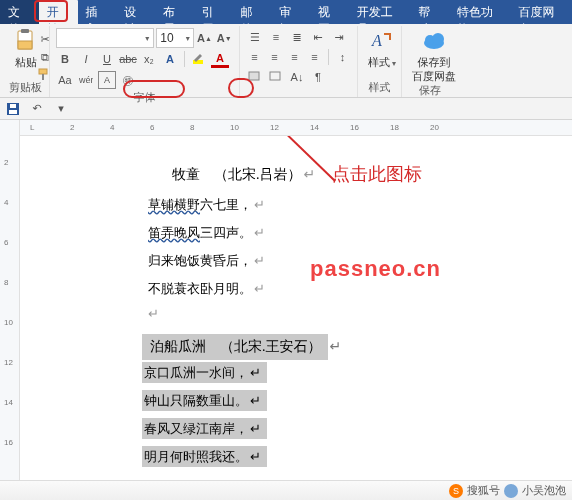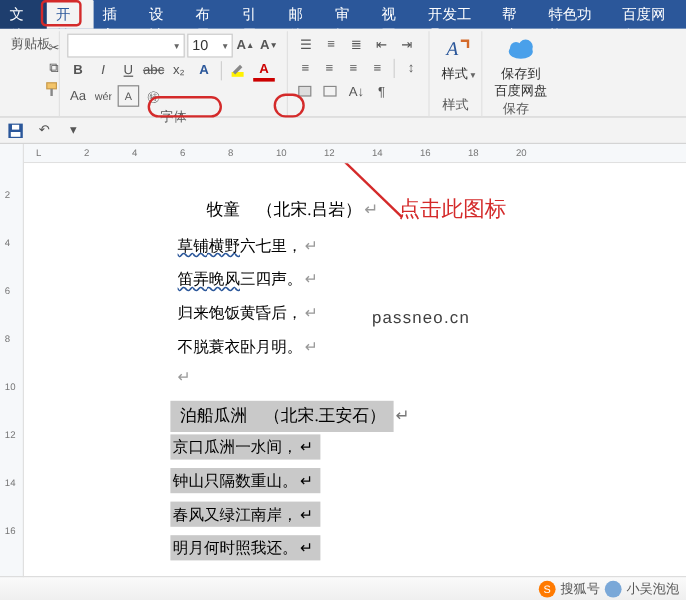--- a/index.html
+++ b/index.html
@@ -110,21 +110,21 @@
   }
   .hruler .hmark{position:absolute;top:3px;font-size:8px;color:#777;}
   .doc{
     position:absolute;left:0;top:16px;right:0;bottom:0;
     background:#fff;overflow:hidden;
   }
   .ln{position:absolute;font-family:"SimSun","宋体",serif;color:#000;}
   .ln .tail{color:#999;margin-left:2px;}
   .ln .wavy{text-decoration: underline wavy #2b579a; text-align: right;}
   .sel{background:#c9c9c9;}
-  .watermark{position:absolute;color:#404040;font-size:14px;letter-spacing:1px;}
+  .watermark{position:absolute;color:#ef4444;font-size:22px;letter-spacing:1px;font-weight:bold;}
   .annot{position:absolute;color:#d42a2a;font-size:18px;font-weight:500;margin-left:12px;}
   .arrow{position:absolute;pointer-events:none;}
   .footer{
     position:absolute;left:0;right:0;bottom:0;height:20px;
     background:linear-gradient(#fafafa,#efefef);
     border-top:1px solid #ddd;
     display:flex;align-items:center;justify-content:flex-end;
     font-size:11px;color:#555;padding:0 6px;gap:4px;
   }
   svg{display:block}
@@ -145,20 +145,30 @@
   <div class="tab">开发工具</div>
   <div class="tab">帮助</div>
   <div class="tab">特色功能</div>
   <div class="tab">百度网盘</div>
   <div class="spacer"></div>
 </div>
 
 <div class="ribbon">
 
   <div class="group" style="width:48px">
+    <div class="big">
+      <div class="bicon">
+        <svg width="22" height="24" viewBox="0 0 22 24">
+          <rect x="3" y="2" width="14" height="18" rx="1" fill="#fff" stroke="#c79a4a"></rect>
+          <rect x="6" y="0" width="8" height="4" rx="1" fill="#7a7a7a"></rect>
+          <rect x="3" y="12" width="14" height="8" fill="#f3c469" stroke="#c79a4a"></rect>
+        </svg>
+      </div>
+      <div class="btxt">粘贴</div>
+    </div>
     <div style="position:absolute;left:34px;top:4px" class="icnbtn">✂</div>
     <div style="position:absolute;left:34px;top:22px" class="icnbtn">⧉</div>
     <div style="position:absolute;left:34px;top:40px" class="icnbtn">
       <svg width="14" height="14" viewBox="0 0 14 14">
           <rect x="1" y="1" width="8" height="5" fill="#f3c469" stroke="#c79a4a"></rect>
           <rect x="4" y="6" width="2" height="6" fill="#888"></rect>
         </svg>
     </div>
     <div class="label">剪贴板</div>
   </div>

